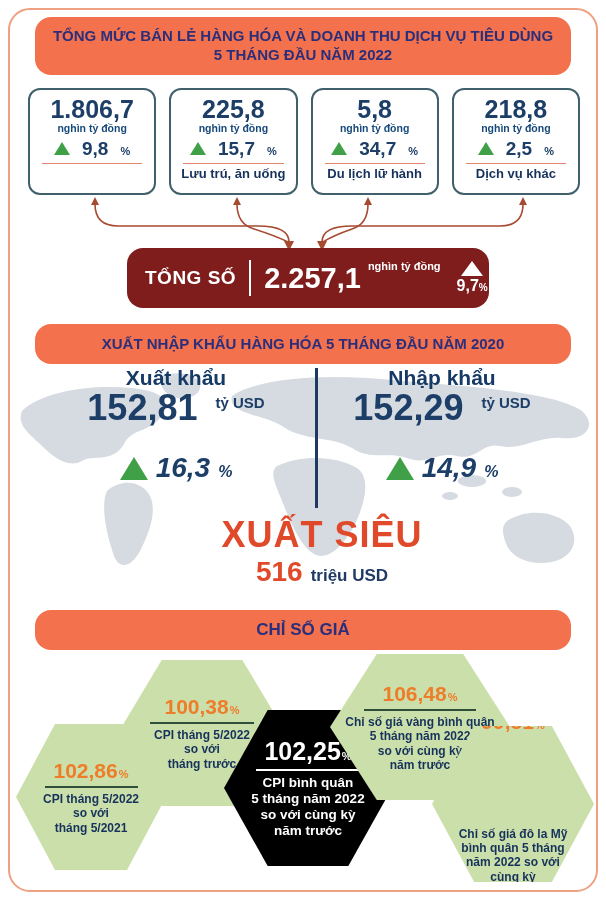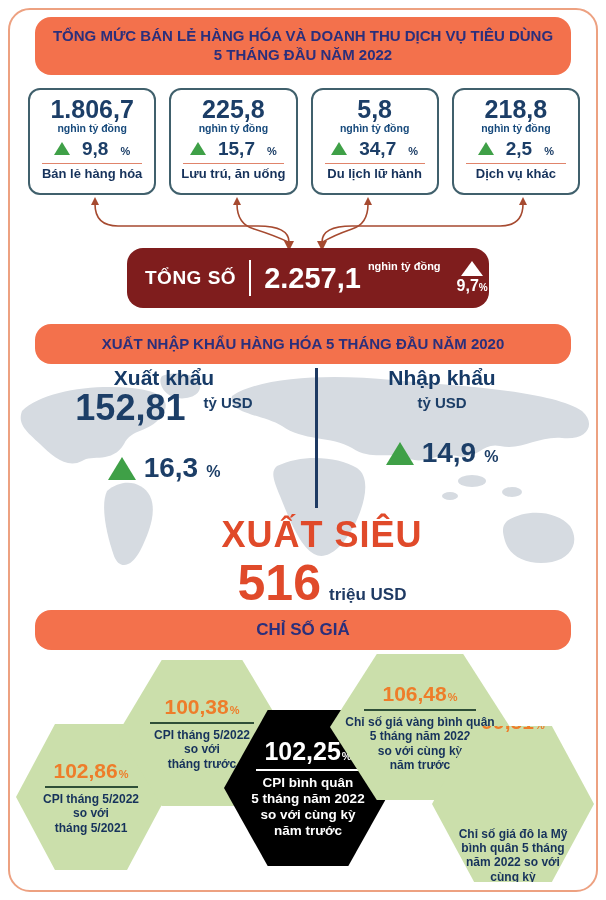--- a/index.html
+++ b/index.html
@@ -41,34 +41,34 @@
   .total-growth { margin-left:16px; display:flex; flex-direction:column; align-items:center; }
   .tri-white { width:0; height:0; border-left:11px solid transparent; border-right:11px solid transparent;
     border-bottom:15px solid #fff; }
   .total-growth .num { font-size:16px; margin-top:1px; }
   .total-growth .pct { font-size:10px; }
 
   .trade { position:absolute; left:12px; top:366px; width:582px; height:240px; }
   .map-svg { position:absolute; left:0; top:0; width:582px; height:240px; }
   .trade-div { position:absolute; left:303px; top:2px; width:3px; height:140px; background:#1e3a63; }
   .trade-col { position:absolute; top:0; width:268px; text-align:center; }
-  .trade-col.export { left:18px; } .trade-col.import { left:296px; }
+  .trade-col.export { left:30px; } .trade-col.import { left:296px; }
   .trade-label { font-size:21px; color:#163a66; }
   .trade-vrow { display:flex; justify-content:center; align-items:flex-start; gap:18px; }
   .trade-value { font-size:36px; color:#1c3e67; line-height:1; }
   .trade-unit { font-size:15px; color:#1c3e67; margin-top:4px; }
-  .trade-growth { display:flex; justify-content:center; align-items:baseline; gap:8px; margin-top:26px; }
+  .trade-growth { display:flex; justify-content:center; align-items:baseline; gap:8px; margin-top:26px;font-style:italic; }
   .tri-green-lg { width:0; height:0; border-left:14px solid transparent; border-right:14px solid transparent;
     border-bottom:23px solid #3fa047; align-self:center; }
   .trade-growth .num { font-size:28px; color:#1c3e67; }
   .trade-growth .pct { font-size:16px; color:#1c3e67; }
   .surplus { position:absolute; left:195px; top:148px; width:230px; text-align:center; }
   .surplus-label { font-size:36px; color:#e04a2a; letter-spacing:1px; }
   .surplus-row { display:flex; justify-content:center; align-items:baseline; gap:8px; margin-top:2px; }
-  .surplus-value { font-size:50px; color:#e04a2a; line-height:1; }
+  .surplus-value { font-size:28px; color:#e04a2a; line-height:1; }
   .surplus-unit { font-size:17px; color:#1f3a63; }
 
   .hexes { position:absolute; left:0; top:652px; width:606px; height:242px; }
   .hex { position:absolute; clip-path:polygon(26% 0, 74% 0, 100% 50%, 74% 100%, 26% 100%, 0 50%);
     display:flex; flex-direction:column; align-items:center; justify-content:center; text-align:center; }
   .hex.green { background:#cbdfab; }
   .hex.dark { background:#000000; }
   .hex-val { color:#ee7d2a; display:flex; align-items:baseline; }
   .hex.green .hex-val .num { font-size:21px; }
   .hex.dark .hex-val { color:#fff; }
@@ -97,21 +97,20 @@
 <div class="cards">
   <div class="card">
     <div class="card-value">1.806,7</div>
     <div class="card-unit">nghìn tỷ đồng</div>
     <div class="card-growth">
         <span class="tri-green"></span>
         <span class="num">9,8</span>
         <span class="pct">%</span>
       </div>
     <div class="card-sep"></div>
-    <div class="card-label">Bán lẻ hàng hóa</div>
   </div>
   <div class="card">
     <div class="card-value">225,8</div>
     <div class="card-unit">nghìn tỷ đồng</div>
     <div class="card-growth">
         <span class="tri-green"></span>
         <span class="num">15,7</span>
         <span class="pct">%</span>
       </div>
     <div class="card-sep"></div>
@@ -198,20 +197,21 @@
     <div class="trade-growth">
       <span class="tri-green-lg"></span>
       <span class="num">16,3</span>
         <span class="pct">%</span>
     </div>
   </div>
 
   <div class="trade-col import">
     <div class="trade-label">Nhập khẩu</div>
     <div class="trade-vrow">
+      <span class="trade-value">152,29</span>
       <span class="trade-unit">tỷ USD</span>
     </div>
     <div class="trade-growth">
       <span class="tri-green-lg"></span>
       <span class="num">14,9</span>
         <span class="pct">%</span>
     </div>
   </div>
 
   <div class="surplus">

